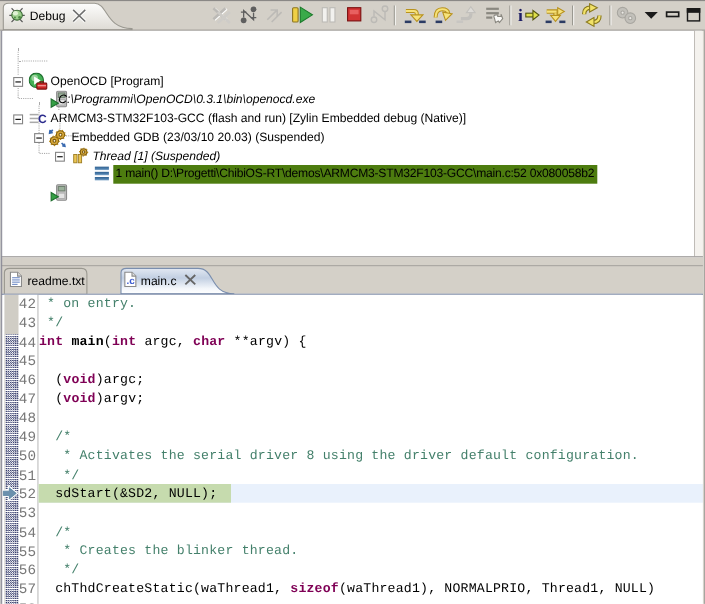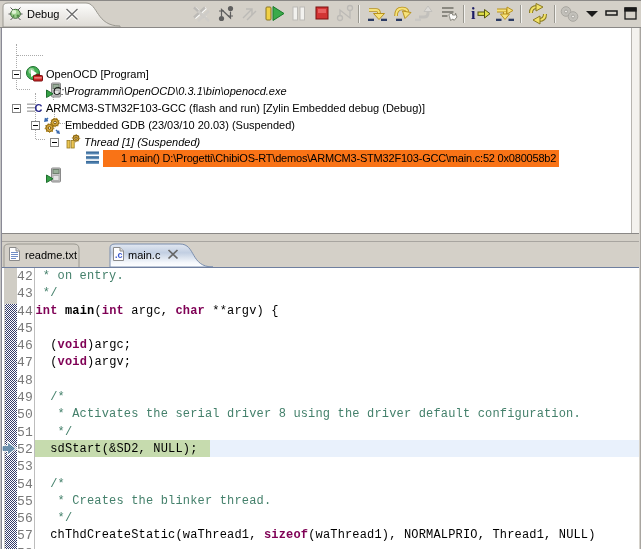--- a/index.html
+++ b/index.html
@@ -211,21 +211,21 @@
 <div class="trow" style="left:0;top:64px;width:641px;">
   <div class="exp" style="left:12px;top:4px;">
       <i></i>
     </div>
   <svg class="abs" style="left:26px;top:0px" width="18" height="17">
     <rect x="1" y="3.5" width="8" height="1.4" fill="#aaa"></rect>
     <rect x="1" y="7" width="8" height="1.4" fill="#aaa"></rect>
     <rect x="1" y="10.5" width="8" height="1.4" fill="#aaa"></rect>
     <text x="8.5" y="12" font-family="Liberation Sans" font-size="11" font-weight="bold" fill="#2a2a8c">C</text>
   </svg>
-  <span class="lbl" style="left:46px;">ARMCM3-STM32F103-GCC (flash and run) [Zylin Embedded debug (Debug)]</span>
+  <span class="lbl" style="left:46px;">ARMCM3-STM32F103-GCC (flash and run) [Zylin Embedded debug (Native)]</span>
 </div>
 
 <div class="trow" style="left:0;top:81px;width:525px;padding-left:32px;">
   <div class="exp" style="left:31px;top:4px;">
       <i></i>
     </div>
   <svg class="abs" style="left:44px;top:0px" width="18" height="17">
     <path d="M4 1 L1 4 M1.6 1 L1 4 L4 3.4" stroke="#3a6ab0" stroke-width="1.5" fill="none"></path>
     <path d="M12 13 L15 16 M12.6 15.4 L15 16 L14.4 13.6" stroke="#3a6ab0" stroke-width="1.5" fill="none"></path>
     <g fill="#d8a838" stroke="#7a5a10">
@@ -260,21 +260,21 @@
         <linearGradient id="sfb" x1="0" y1="0" x2="0" y2="1">
       <stop offset="0" stop-color="#31618f"></stop>
           <stop offset="0.55" stop-color="#4a7cab"></stop>
           <stop offset="1" stop-color="#86aacb"></stop>
     </linearGradient>
       </defs>
     <rect x="0" y="0.5" width="13" height="3.1" fill="url(#sfb)"></rect>
     <rect x="0" y="5.2" width="13" height="3.1" fill="url(#sfb)"></rect>
     <rect x="0" y="9.9" width="13" height="3.1" fill="url(#sfb)"></rect>
   </svg>
-  <span class="lbl" style="left:103px;background:#f97316;padding:2px 3px 3px 18px;top:-1.5px;letter-spacing:-0.2px;">1 main() D:\Progetti\ChibiOS-RT\demos\ARMCM3-STM32F103-GCC\main.c:52 0x080058b2</span>
+  <span class="lbl" style="left:103px;background:#4d7c0f;padding:2px 3px 3px 2px;top:-1.5px;letter-spacing:-0.2px;">1 main() D:\Progetti\ChibiOS-RT\demos\ARMCM3-STM32F103-GCC\main.c:52 0x080058b2</span>
 </div>
 
 <div class="trow" style="left:0;top:132px;width:641px;">
   <svg class="abs" style="left:45px;top:-1.5px" width="18" height="18">
     <rect x="6.5" y="1" width="9" height="14" rx="1" fill="#c4c4c4" stroke="#8a8a8a"></rect>
     <rect x="8" y="2.5" width="6" height="4" fill="#9ab09a" stroke="#708070"></rect>
     <rect x="8" y="8.5" width="6" height="5" fill="#e4e4e4" stroke="#b0b0b0"></rect>
     <path d="M1.5 8 L1.5 15.5 L8 11.8 Z" fill="#35a045" stroke="#1f6f2f"></path>
   </svg>
 </div>

